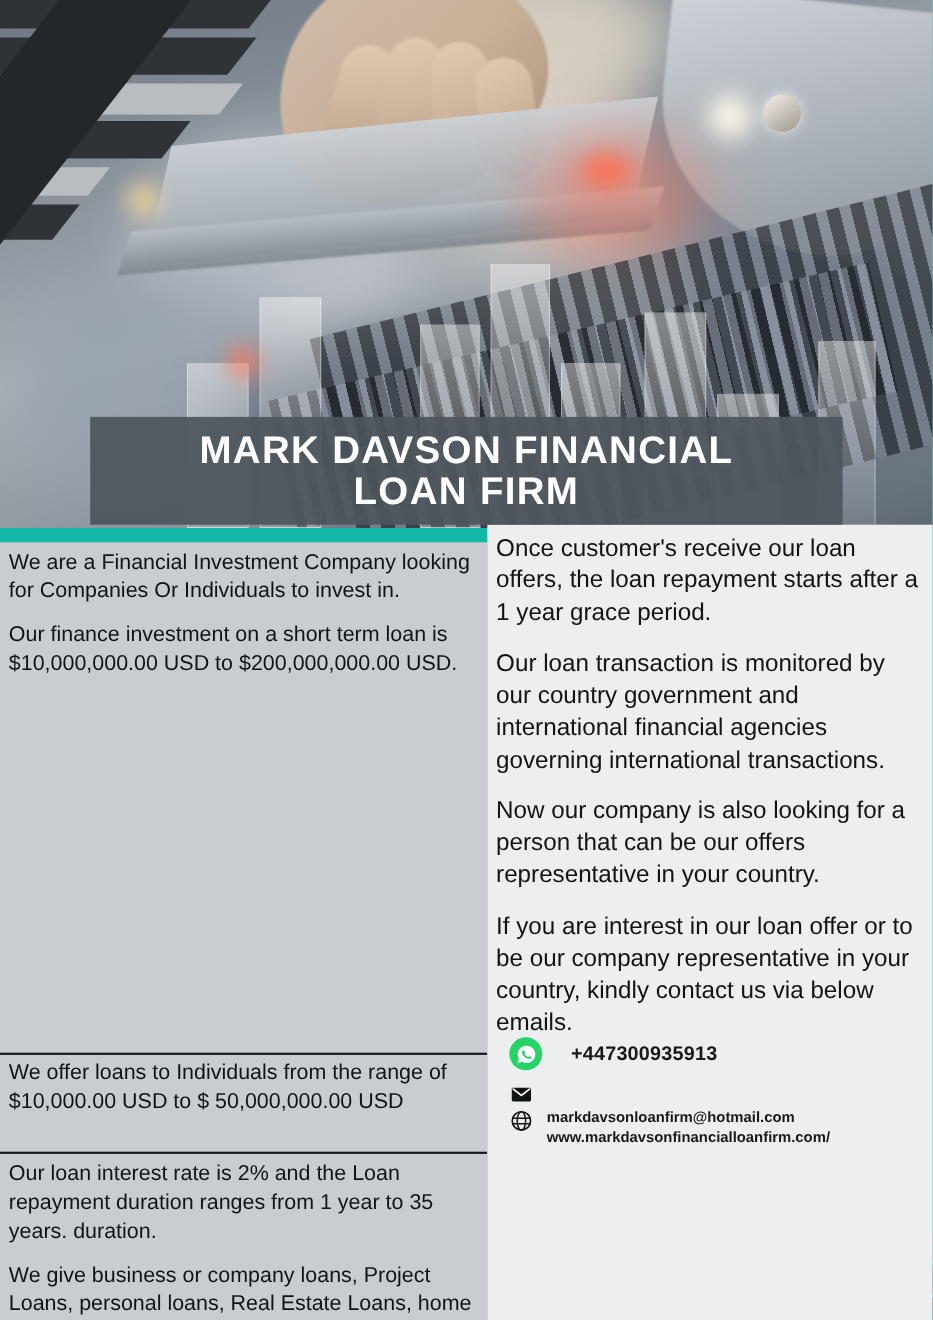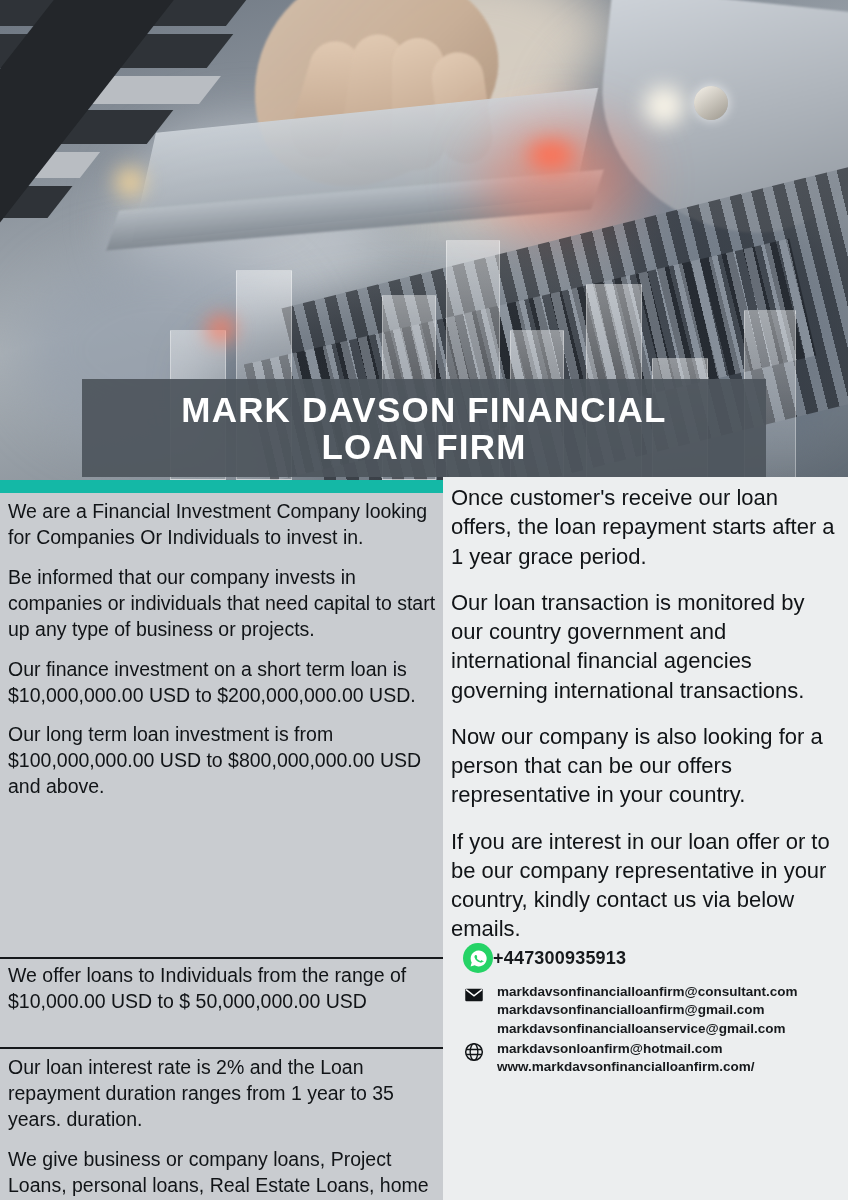--- a/index.html
+++ b/index.html
@@ -173,21 +173,21 @@
   }
   .lower-left2 {
     position: absolute; left: 8px; top: 562px; width: 432px;
   }
 
   
   .contact {
     position: absolute; left: 20px; top: 466px; width: 380px;
   }
   .phone-row {
-    display: flex; align-items: center; margin-bottom: 10px;
+    display: flex; align-items: center; gap: 26px; margin-bottom: 10px;
   }
   .wa {
     width: 30px; height: 30px; border-radius: 50%;
     background: #25d366; position: relative; flex: none;
     display: flex; align-items: center; justify-content: center;
   }
   .wa svg { width: 19px; height: 19px; display: block; }
   .phone-num {
     font-size: 18px; font-weight: bold; color: #16191c; letter-spacing: .2px;
   }
@@ -259,23 +259,21 @@
 
   <div class="title-bar">
     <h1>MARK DAVSON FINANCIAL
 LOAN FIRM</h1>
   </div>
 
   <div class="body-wrap">
 
     <div class="col-left">
       <p class="para">We are a Financial Investment Company looking for Companies Or Individuals to invest in.</p>
-      <p class="para">Be informed that our company invests in companies or individuals that need capital to start up any type of business or projects.</p>
       <p class="para">Our finance investment on a short term loan is  $10,000,000.00 USD to $200,000,000.00 USD.</p>
-      <p class="para">Our long term loan investment is from $100,000,000.00 USD to $800,000,000.00 USD and above.</p>
 
       <div class="lower-left">
         <p class="para">We offer loans to Individuals from the range of $10,000.00 USD to $ 50,000,000.00 USD</p>
       </div>
       <div class="rule rule-a"></div>
       <div class="rule rule-b"></div>
 
       <div class="lower-left2">
         <p class="para">Our loan interest rate is 2% and the Loan repayment duration ranges from 1 year to 35 years. duration.</p>
         <p class="para">We give business or company loans, Project Loans, personal loans, Real Estate Loans, home loans, car loans, debt consolidation loans, venture capital, healthcare loans, etc.).</p>
@@ -298,25 +296,20 @@
           <span class="phone-num">+447300935913</span>
         </div>
 
         <div class="mail-block">
           <span class="ic">
             <svg viewBox="0 0 24 24" aria-hidden="true">
               <rect x="1.5" y="4.5" width="21" height="15" rx="1.5" fill="#111417"></rect>
               <path d="M2.5 5.5L12 13l9.5-7.5" fill="none" stroke="#ffffff" stroke-width="1.8"></path>
             </svg>
           </span>
-          <div class="emails">
-            <div>markdavsonfinancialloanfirm@consultant.com</div>
-            <div>markdavsonfinancialloanfirm@gmail.com</div>
-            <div>markdavsonfinancialloanservice@gmail.com</div>
-          </div>
         </div>
 
         <div class="globe-row">
           <span class="ic">
             <svg viewBox="0 0 24 24" aria-hidden="true">
               <circle cx="12" cy="12" r="10" fill="none" stroke="#111417" stroke-width="1.8"></circle>
               <ellipse cx="12" cy="12" rx="4.6" ry="10" fill="none" stroke="#111417" stroke-width="1.6"></ellipse>
               <path d="M2.4 9h19.2M2.4 15h19.2" stroke="#111417" stroke-width="1.6" fill="none"></path>
             </svg>
           </span>

